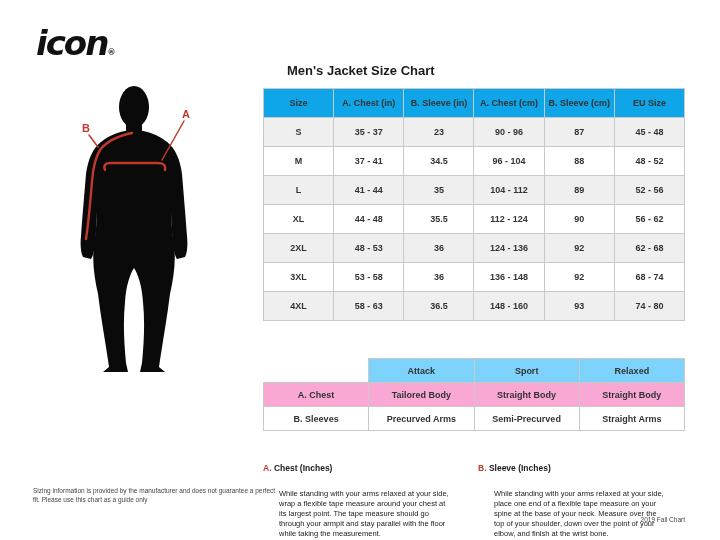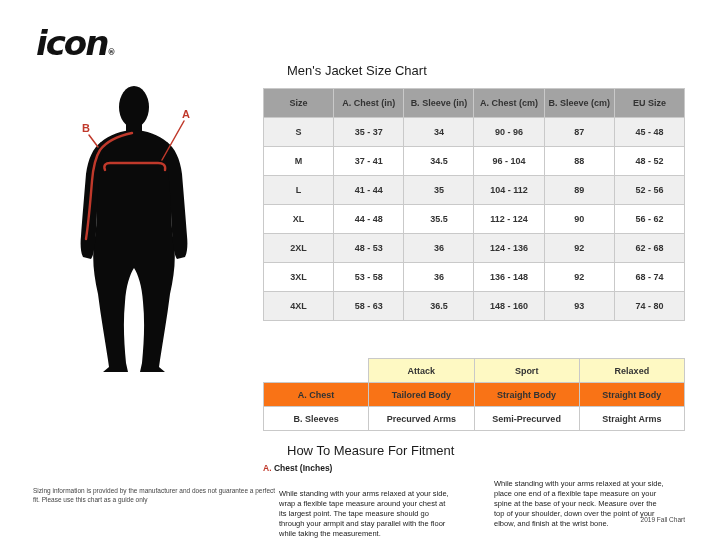--- a/index.html
+++ b/index.html
@@ -5,32 +5,32 @@
   html,body{margin:0;padding:0;background:#fff;}
   .page{position:relative;width:720px;height:540px;background:#fff;overflow:hidden;
         font-family:"Liberation Sans",sans-serif;color:#333;}
   
   .logo{position:absolute;left:36px;top:26px;font-family:"DejaVu Sans",sans-serif;
         font-weight:bold;font-style:italic;font-size:34px;color:#111;letter-spacing:-2px;line-height:1;}
   .logo .reg{font-size:8px;font-style:normal;letter-spacing:0;vertical-align:baseline;}
   
   .figure{position:absolute;left:55px;top:80px;width:200px;height:350px;}
   
-  .sec-title{position:absolute;left:263px;font-size:13px;font-weight:normal;color:#1b1b1b;padding-left:24px;}
+  .sec-title{position:absolute;left:263px;font-size:13px;font-weight:bold;color:#1b1b1b;padding-left:24px;}
   
   .tbl{position:absolute;left:263px;width:422px;border-collapse:collapse;table-layout:fixed;}
   .tbl td,.tbl th{border:1px solid #c9c9c9;text-align:center;vertical-align:middle;
         font-size:9px;font-weight:bold;color:#333;padding:0;}
   .size-tbl tr{height:29px;}
-  .size-tbl .hd td{background:#a3a3a3;}
+  .size-tbl .hd td{background:#0ea5e9;}
   .size-tbl tr.alt td{background:#efefef;}
   .styles-tbl tr{height:24px;}
-  .styles-tbl .hd td{background:#fef9c3;}
+  .styles-tbl .hd td{background:#7dd3fc;}
   .styles-tbl td.blank{border:none;background:#fff;}
-  .styles-tbl tr.alt td{background:#f97316;}
+  .styles-tbl tr.alt td{background:#f9a8d4;}
   
   .measure-cols{position:absolute;left:263px;top:463px;width:422px;display:flex;gap:8px;}
   .measure-col{flex:1;}
   .m-head{font-size:8.5px;font-weight:bold;color:#1b1b1b;margin:0 0 2px 0;}
   .m-head .red{color:#c0392b;}
   .m-body{font-size:7.5px;line-height:1.33;color:#222;margin:16px;}
   
   .disclaimer{position:absolute;left:33px;top:487px;width:245px;font-size:6.5px;line-height:1.35;color:#444;}
   .version{position:absolute;left:485px;top:516px;width:200px;text-align:right;font-size:6.5px;color:#444;}
 </style>
@@ -70,21 +70,21 @@
       <td>Size</td>
       <td>A. Chest (in)</td>
       <td>B. Sleeve (in)</td>
       <td>A. Chest (cm)</td>
       <td>B. Sleeve (cm)</td>
       <td>EU Size</td>
     </tr>
     <tr class="alt">
       <td>S</td>
       <td>35 - 37</td>
-      <td>34</td>
+      <td>23</td>
       <td>90 - 96</td>
       <td>87</td>
       <td>45 - 48</td>
     </tr>
     <tr>
       <td>M</td>
       <td>37 - 41</td>
       <td>34.5</td>
       <td>96 - 104</td>
       <td>88</td>
@@ -150,27 +150,27 @@
     </tr>
     <tr>
       <td>B. Sleeves</td>
       <td>Precurved Arms</td>
       <td>Semi-Precurved</td>
       <td>Straight Arms</td>
     </tr>
   </tbody>
     </table>
 
-  <div class="sec-title" style="top:443px">How To Measure For Fitment</div>
   <div class="measure-cols">
     <div class="measure-col">
       <p class="m-head"><span class="red">A.</span> <span>Chest (Inches)</span></p>
       <p class="m-body">While standing with your arms relaxed at your side, wrap a flexible tape measure around your chest at its largest point. The tape measure should go through your armpit and stay parallel with the floor while taking the measurement.</p>
     </div>
     <div class="measure-col">
+      <p class="m-head"><span class="red">B.</span> <span>Sleeve (Inches)</span></p>
       <p class="m-body">While standing with your arms relaxed at your side, place one end of a flexible tape measure on your spine at the base of your neck. Measure over the top of your shoulder, down over the point of your elbow, and finish at the wrist bone.</p>
     </div>
   </div>
 
   <div class="disclaimer">Sizing information is provided by the manufacturer and does not guarantee a perfect fit. Please use this chart as a guide only</div>
   <div class="version">2019 Fall Chart</div>
 
 </div>
 
 </body></html>

